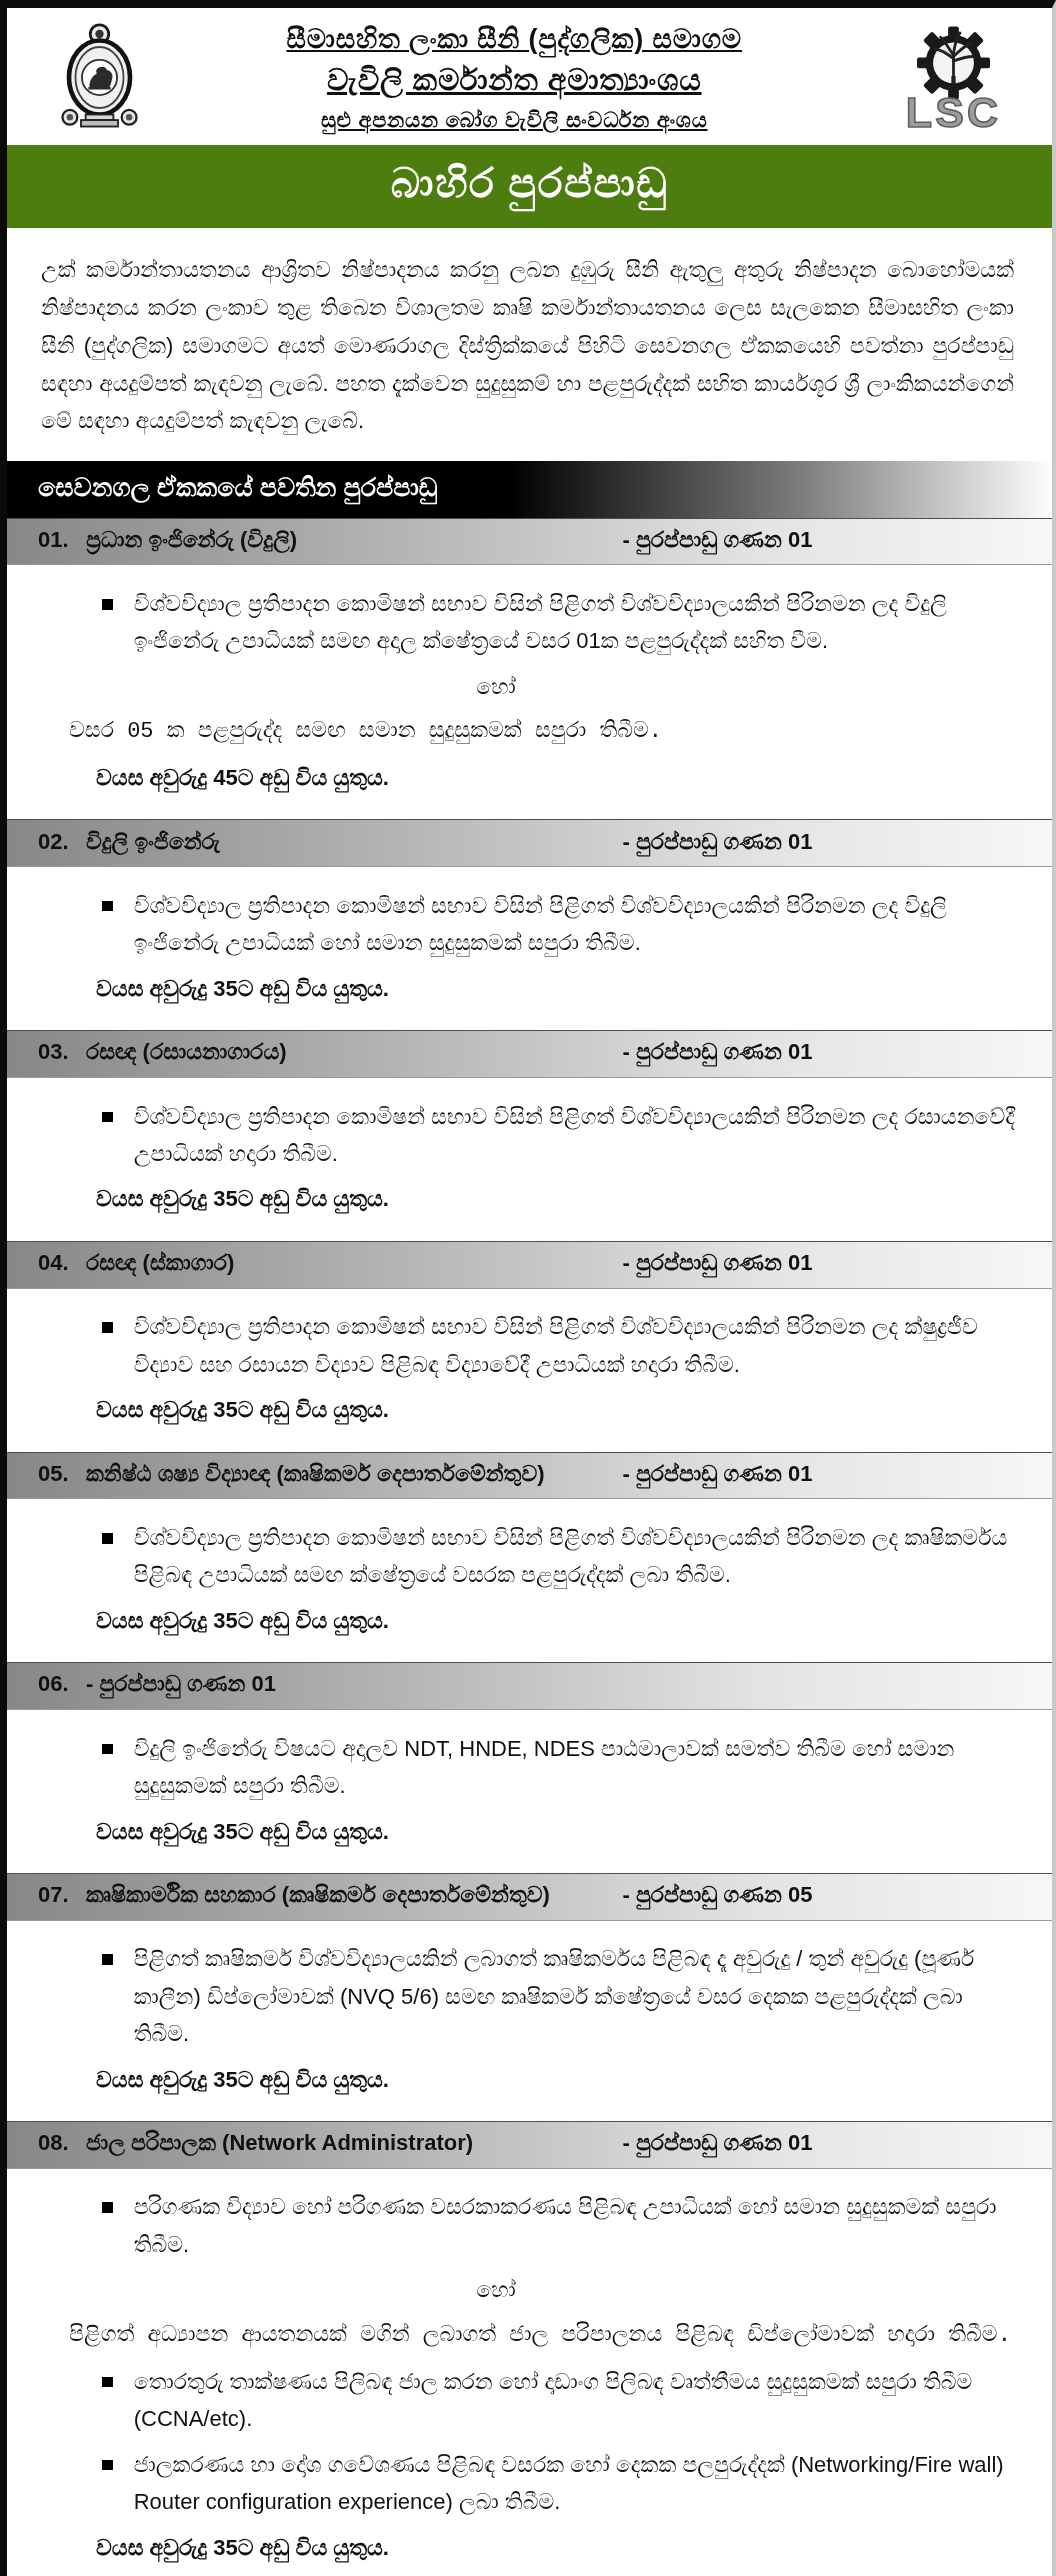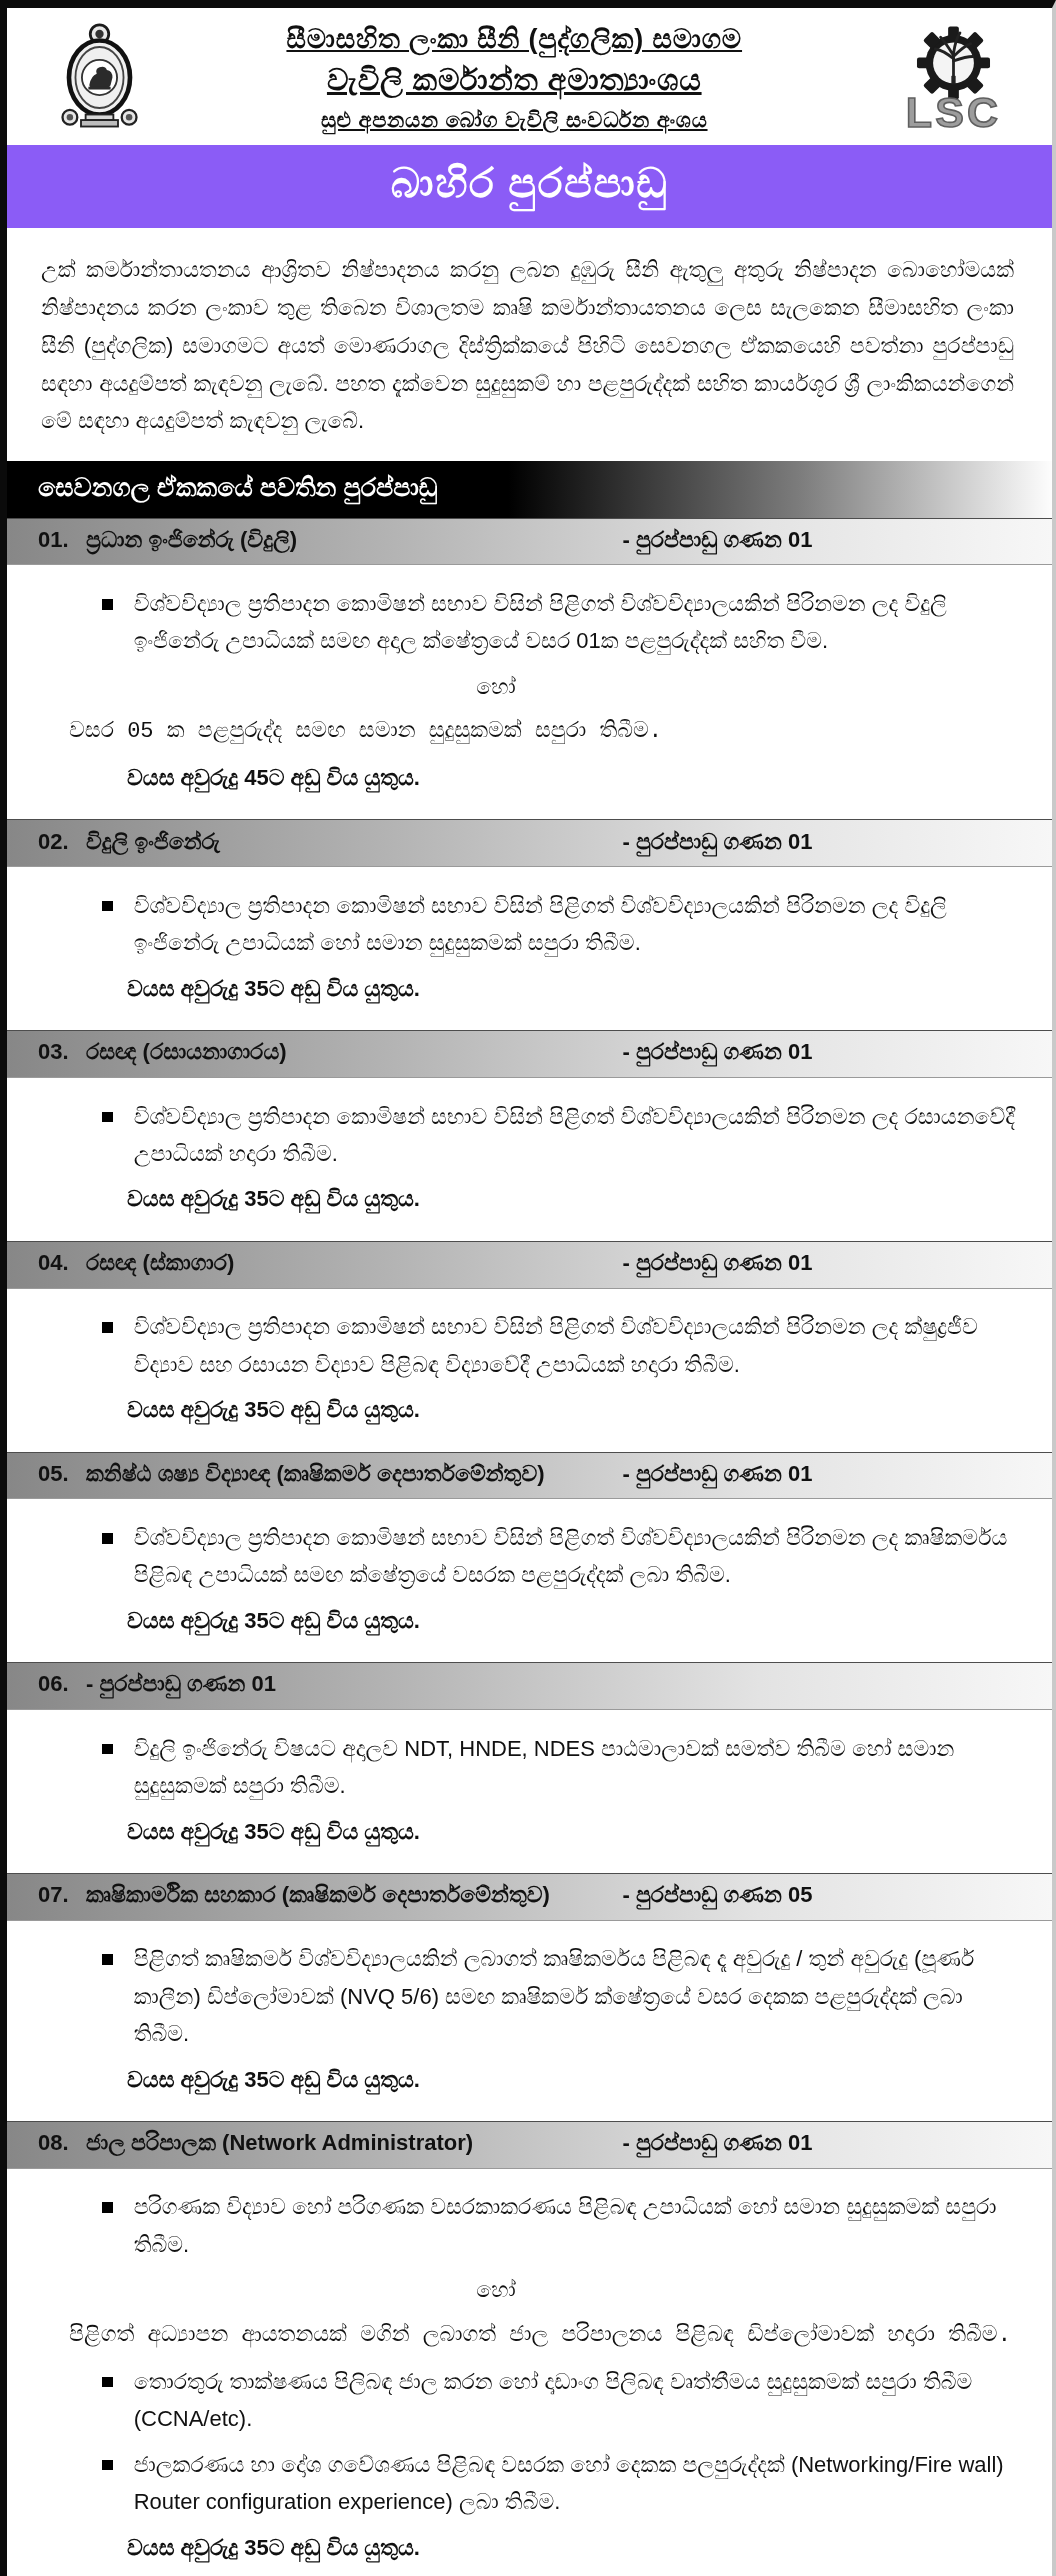--- a/index.html
+++ b/index.html
@@ -26,21 +26,21 @@
     background:#fff;
   }
   .emblem{flex:none;width:92px;display:flex;justify-content:center;}
   .masthead-titles{flex:1;text-align:center;padding:0 8.2px;text-decoration:underline;}
   .mh-line1{font-size:27px;font-weight:bold;letter-spacing:0.8px;margin:1.6px 0 8.2px;}
   .mh-line2{font-size:30px;font-weight:bold;letter-spacing:0.8px;margin:0 0 9.8px;}
   .mh-line3{font-size:21px;font-weight:bold;letter-spacing:0.8px;margin:0;text-align:center;}
   .lsc{flex:none;width:139px;display:flex;justify-content:center;}
   
   .main-banner{
-    background:#8b5cf6;
+    background:#4d7c0f;
     color:#fff;
     text-align:center;
     font-size:41px;
     font-weight:bold;
     letter-spacing:1.6px;
     padding:14.8px 0 21px;
   }
   
   .intro{
     padding:23px 38px 21px 34px;
@@ -71,21 +71,21 @@
   }
   .sec-num{flex:none;width:48px;}
   .sec-title{flex:none;min-width:525px;padding-right:11.5px;}
   .sec-count{flex:none;}
   .sec-body{padding:11.5px 34px 14.8px 0;}
   .item{font-size:22px;line-height:1.7;margin:8.2px 0;}
   .item.bullet{display:flex;padding-left:95px;}
   .sq{flex:none;width:10.7px;height:10.7px;background:#000;margin:14px 21px 0 0;}
   .item.plain{padding-left:62px;font-family:Liberation Mono, monospace;}
   .item.or{text-align:center;padding-right:33px;}
-  .item.age{font-weight:bold;padding-left:120px;}
+  .item.age{font-weight:bold;padding-left:89px;}
 </style>
 </head>
 <body>
 
 <div class="page">
 
   <div class="masthead">
     <div class="emblem">
       <svg width="85" height="111" viewBox="0 0 90 120" aria-hidden="true">
         <circle cx="45" cy="13" r="10" fill="#e9e9e9" stroke="#1a1a1a" stroke-width="3"></circle>

